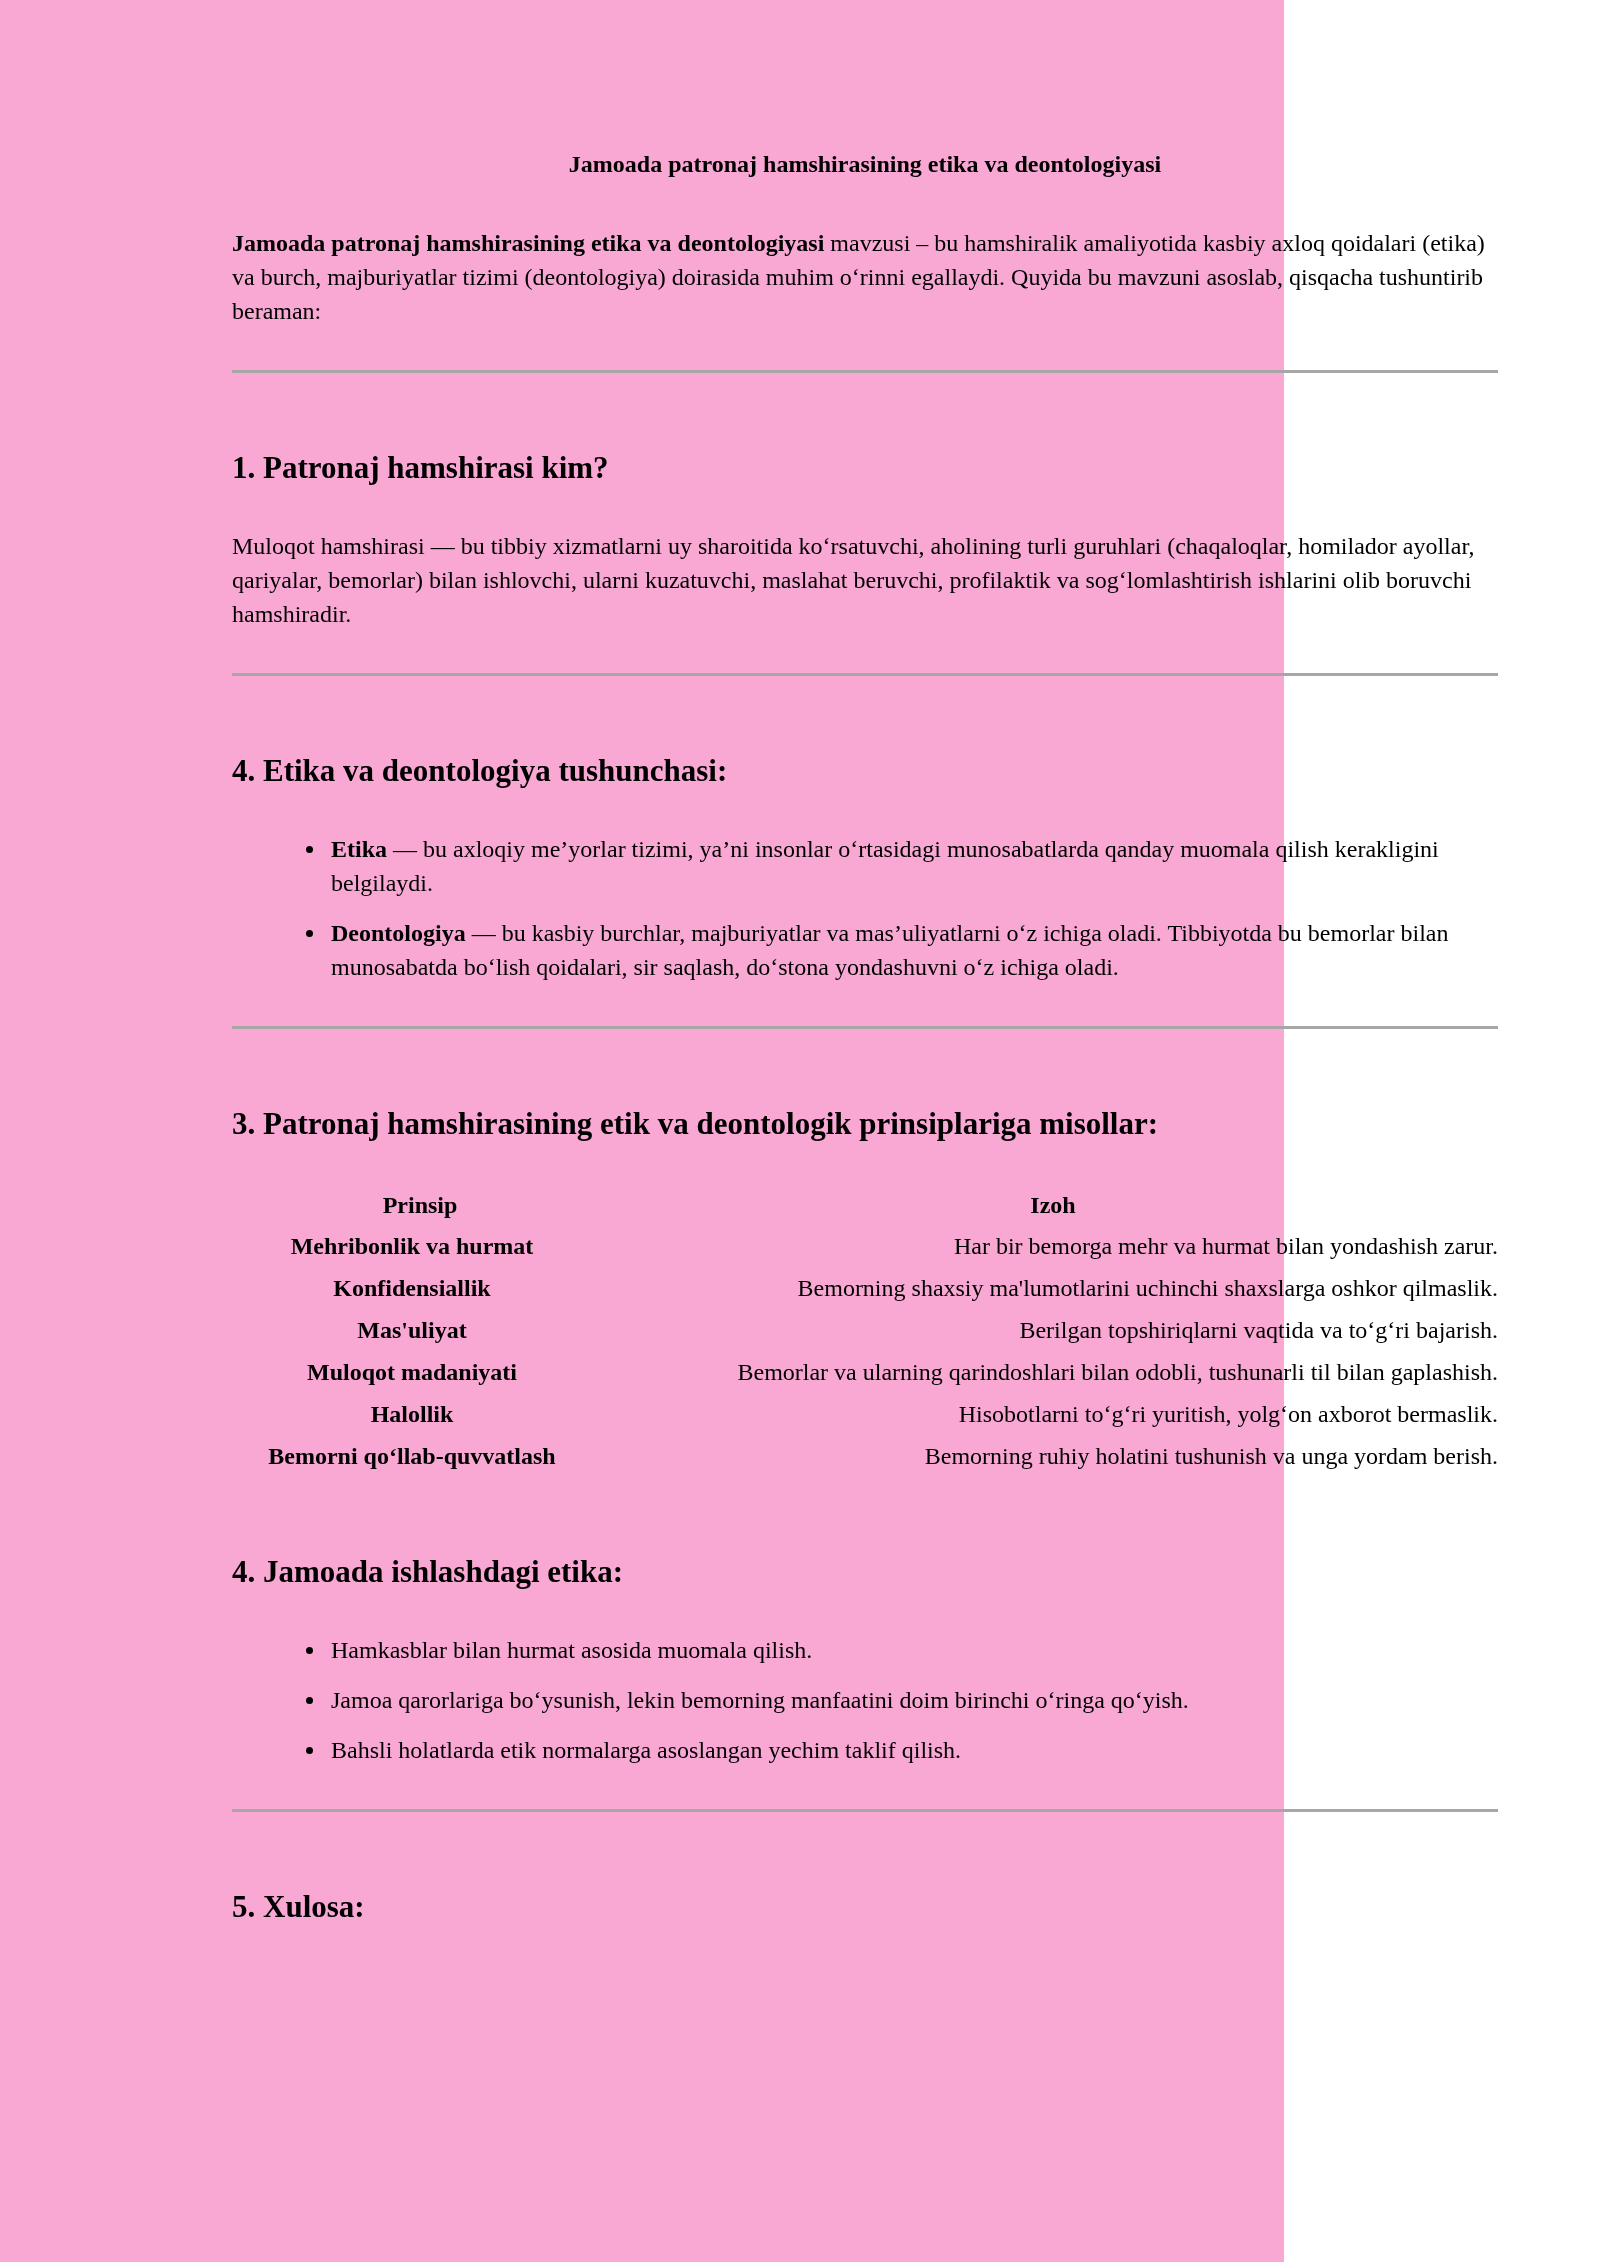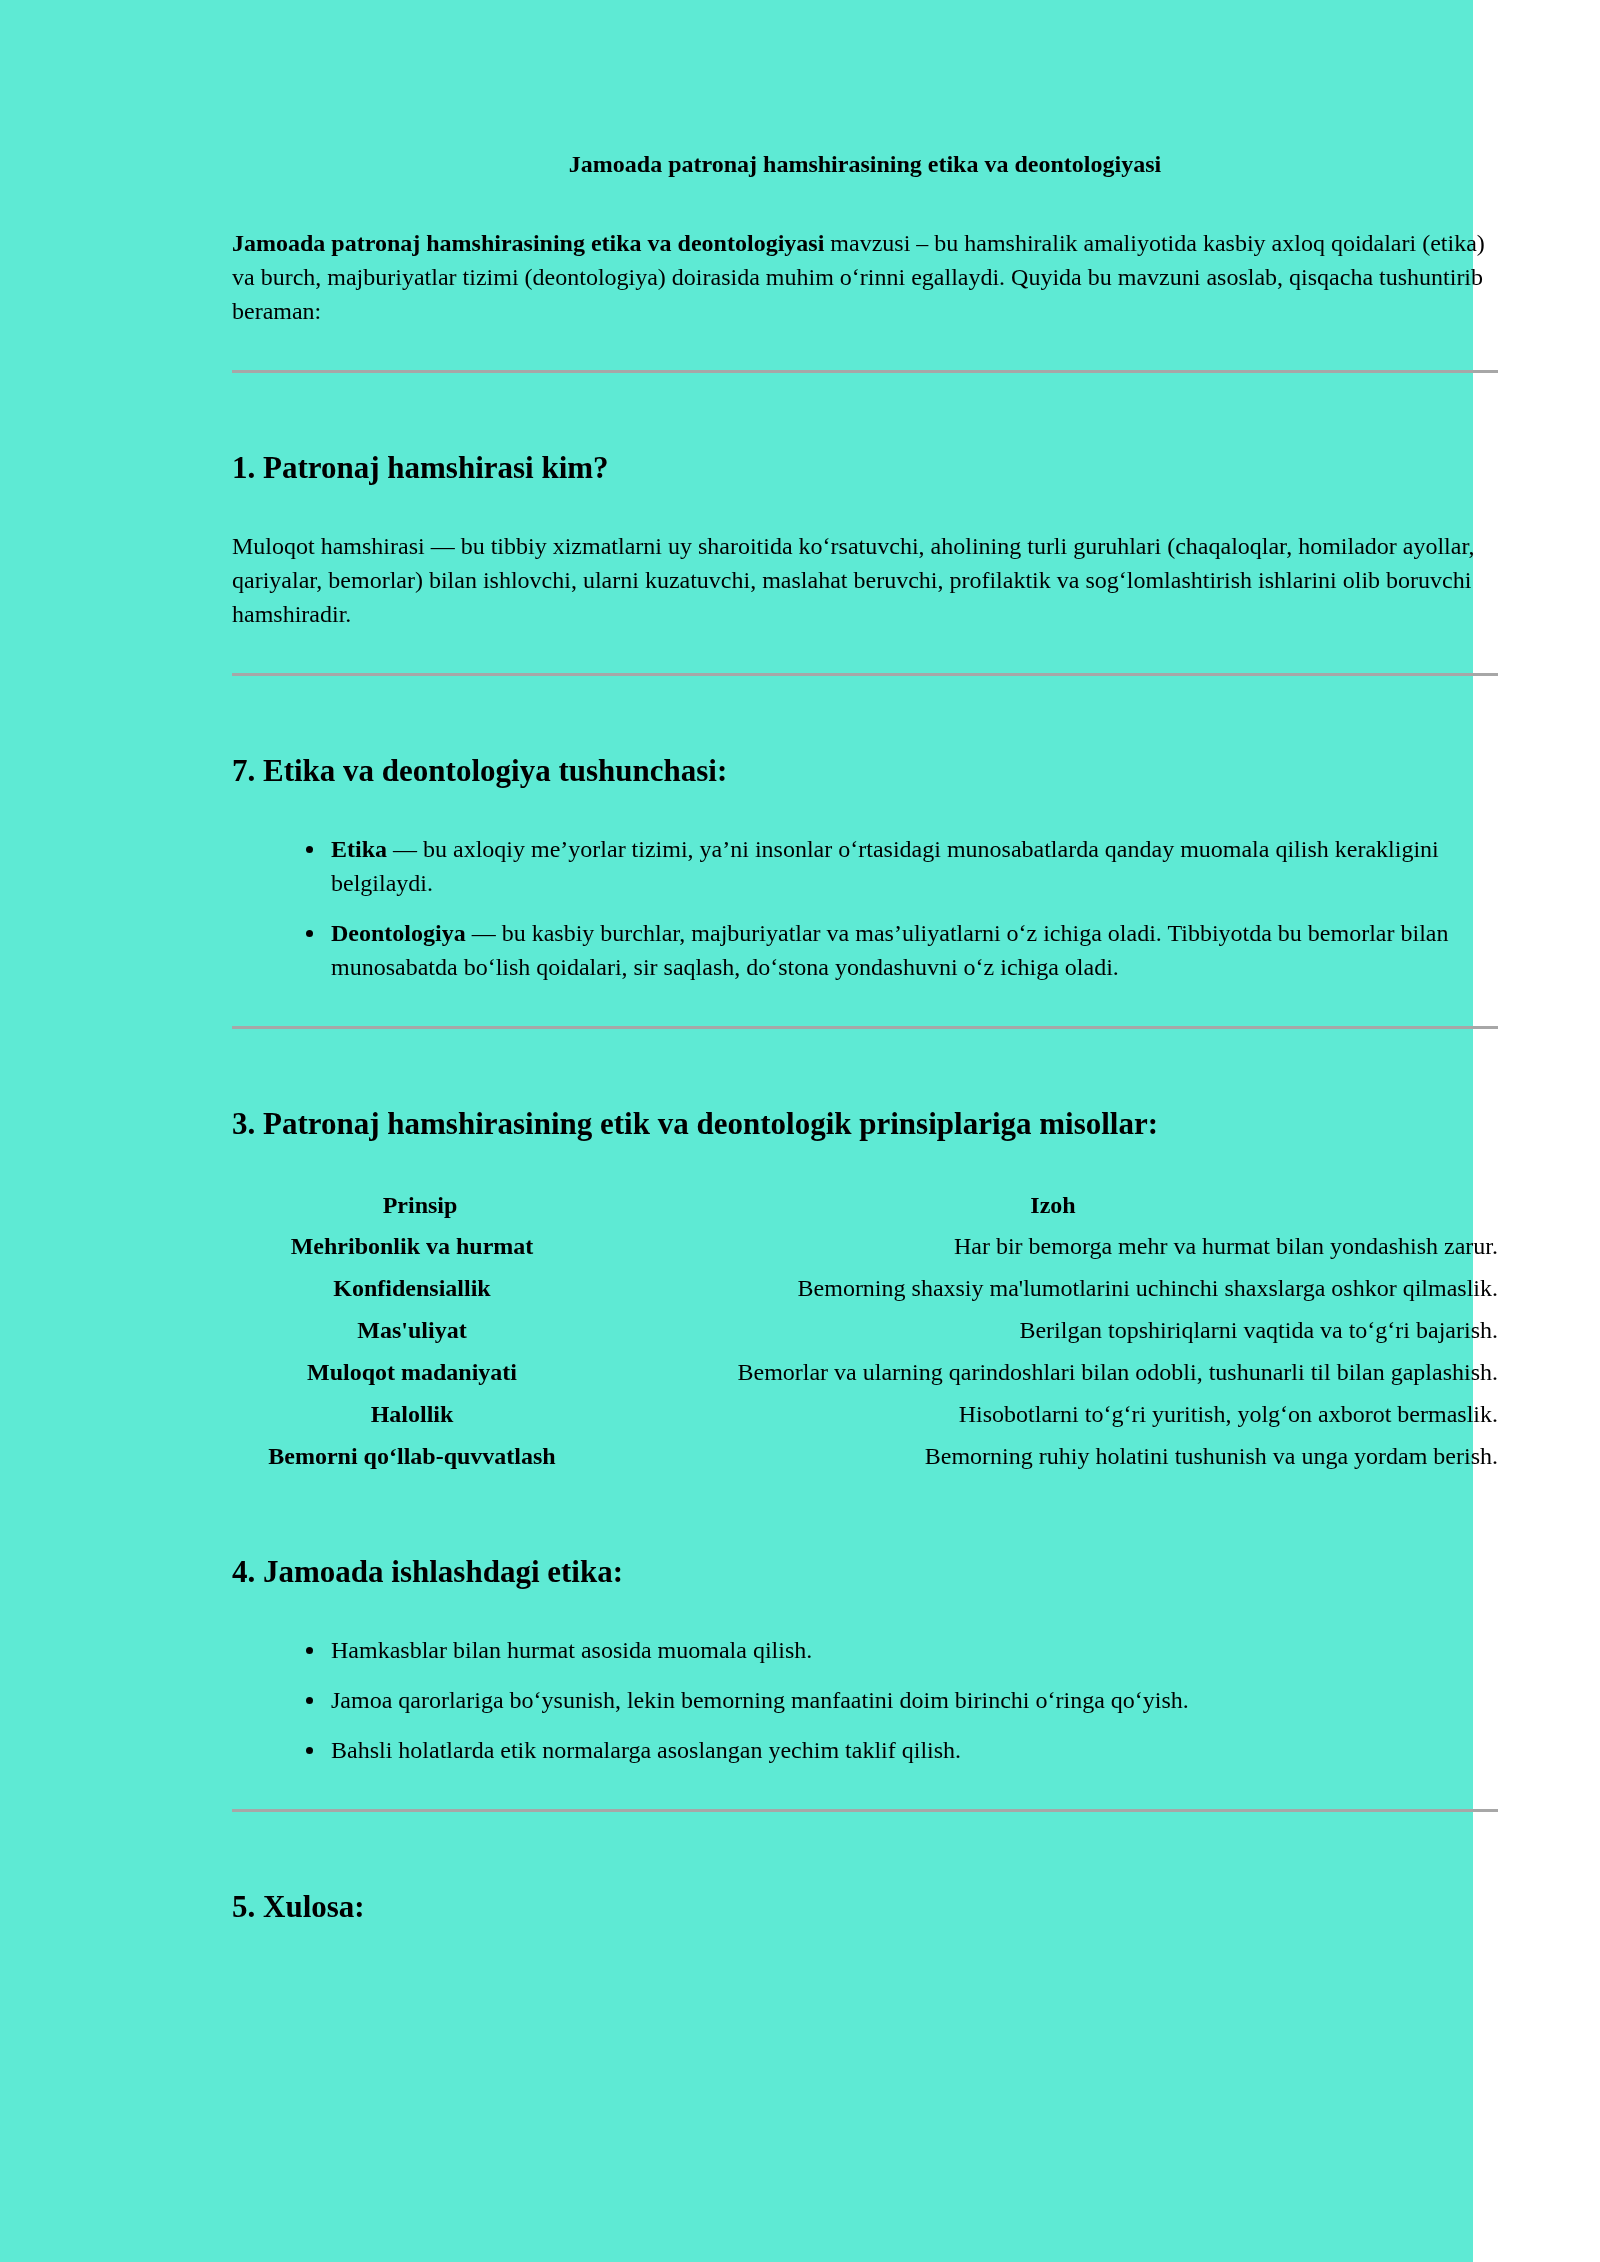--- a/index.html
+++ b/index.html
@@ -7,23 +7,23 @@
     padding: 0;
     background: #ffffff;
   }
   body {
     width: 1600px;
     min-height: 2262px;
     font-family: "Liberation Serif", "DejaVu Serif", serif;
     color: #000000;
   }
   .page {
-    width: 1473px;
+    width: 1284px;
     min-height: 2262px;
-    background: #5eead4;
+    background: #f9a8d4;
     box-sizing: border-box;
   }
   .content {
     box-sizing: border-box;
     margin-left: 232px;
     width: 1266px;
     padding-top: 148px;
   }
   .doc-title {
     margin: 0 0 46px 0;
@@ -97,21 +97,21 @@
 
     <p class="para intro"><strong>Jamoada patronaj hamshirasining etika va deontologiyasi</strong><span> mavzusi – bu hamshiralik amaliyotida kasbiy axloq qoidalari (etika) va burch, majburiyatlar tizimi (deontologiya) doirasida muhim o‘rinni egallaydi. Quyida bu mavzuni asoslab, qisqacha tushuntirib beraman:</span></p>
 
     <hr class="rule">
 
     <h2 class="heading">1. Patronaj hamshirasi kim?</h2>
     <p class="para">Muloqot hamshirasi — bu tibbiy xizmatlarni uy sharoitida ko‘rsatuvchi, aholining turli guruhlari (chaqaloqlar, homilador ayollar, qariyalar, bemorlar) bilan ishlovchi, ularni kuzatuvchi, maslahat beruvchi, profilaktik va sog‘lomlashtirish ishlarini olib boruvchi hamshiradir.</p>
 
     <hr class="rule">
 
-    <h2 class="heading">7. Etika va deontologiya tushunchasi:</h2>
+    <h2 class="heading">4. Etika va deontologiya tushunchasi:</h2>
     <ul class="bullets">
       <li><strong>Etika</strong><span> — bu axloqiy me’yorlar tizimi, ya’ni insonlar o‘rtasidagi munosabatlarda qanday muomala qilish kerakligini belgilaydi.</span></li>
       <li><strong>Deontologiya</strong><span> — bu kasbiy burchlar, majburiyatlar va mas’uliyatlarni o‘z ichiga oladi. Tibbiyotda bu bemorlar bilan munosabatda bo‘lish qoidalari, sir saqlash, do‘stona yondashuvni o‘z ichiga oladi.</span></li>
     </ul>
 
     <hr class="rule">
 
     <h2 class="heading">3. Patronaj hamshirasining etik va deontologik prinsiplariga misollar:</h2>
 
     <table class="ptable">

